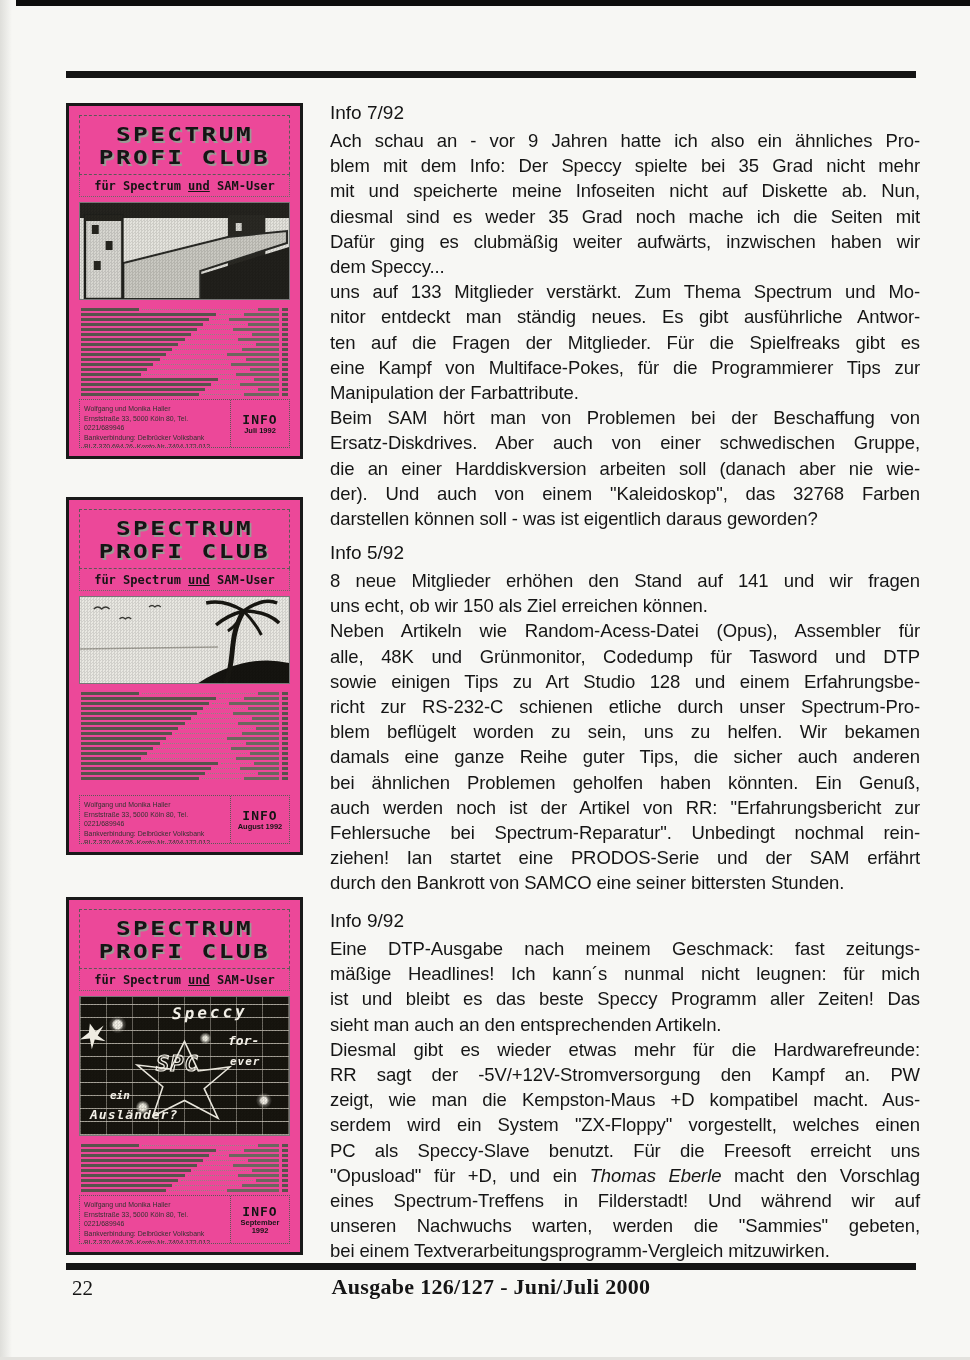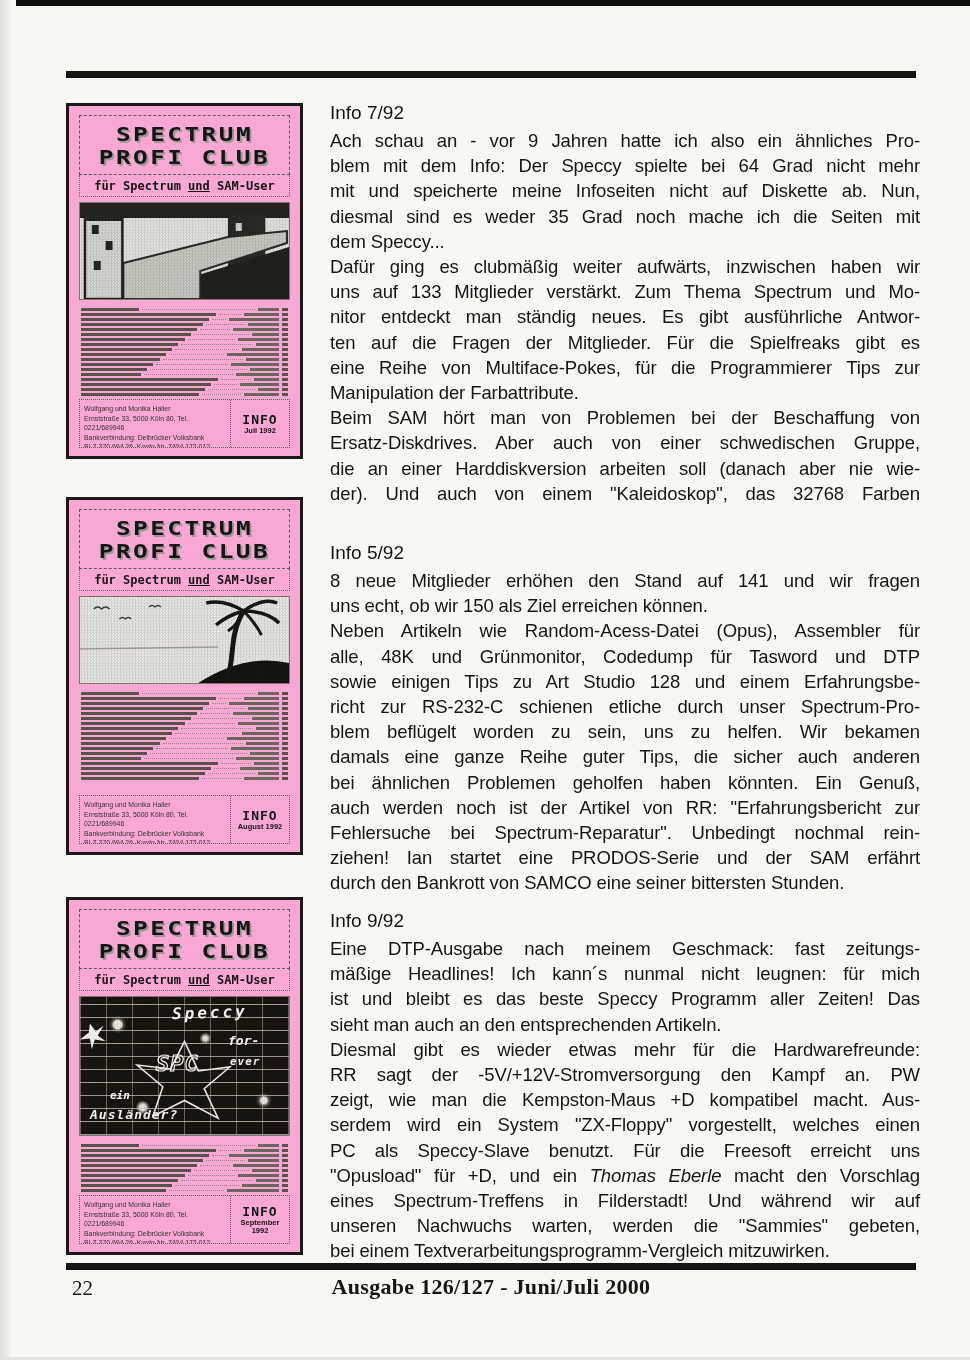--- a/index.html
+++ b/index.html
@@ -25,21 +25,21 @@
   .section-heading { font-size:19px; font-weight:normal; line-height:25px; margin:0 0 3px 0; }
   .line { font-size:18.5px; line-height:25.2px; text-align:justify; text-align-last:justify; letter-spacing:-0.1px; }
   .line.last { text-align-last:left; }
 
   
   .page-number { position:absolute; left:72px; top:1276px; font-family:"Liberation Serif", serif; font-size:21px; }
   .footer-title { position:absolute; left:66px; top:1274px; width:850px; text-align:center;
     font-family:"Liberation Serif", serif; font-weight:bold; font-size:22px; letter-spacing:0.3px; }
 
   
-  .cover { position:absolute; left:66px; width:237px; border:3px solid #191919; background:#f9a8d4; box-sizing:border-box; }
+  .cover { position:absolute; left:66px; width:237px; border:3px solid #191919; background:#ec4899; box-sizing:border-box; }
   .cover-1 { top:103px; height:356px; }
   .cover-2 { top:497px; height:358px; }
   .cover-3 { top:897px; height:358px; }
   .cover-inner { height:100%; box-sizing:border-box; padding:9px 10px 8px; display:flex; flex-direction:column; }
   .cover-titlebox { border:1px dashed #5a5a56; padding:7px 2px 5px; text-align:center; }
   .cover-title { font-family:"DejaVu Sans Mono", monospace; font-weight:bold; font-size:20px; line-height:23px;
     letter-spacing:2px; transform:scaleX(1.22); transform-origin:center; text-shadow:1.5px 1.5px 0 #9b9a95; white-space:nowrap; }
   .cover-subtitle { border:1px dotted #6a6a66; border-top:none; text-align:center; padding:4px 0 3px;
     font-family:"DejaVu Sans Mono", monospace; font-weight:bold; font-size:12px; white-space:nowrap; }
   .cover-subtitle .u { text-decoration:underline; }
@@ -482,34 +482,35 @@
           <div class="info-issue">September 1992</div>
         </div>
       </div>
     </div>
   </div>
 
   <div class="section" id="section-1" style="top:100px">
     <h2 class="section-heading">Info 7/92</h2>
     <div class="section-body">
         <div class="line">Ach schau an - vor 9 Jahren hatte ich also ein ähnliches Pro-</div>
-        <div class="line">blem mit dem Info: Der Speccy spielte bei 64 Grad nicht mehr</div>
+        <div class="line">blem mit dem Info: Der Speccy spielte bei 35 Grad nicht mehr</div>
         <div class="line">mit und speicherte meine Infoseiten nicht auf Diskette ab. Nun,</div>
         <div class="line">diesmal sind es weder 35 Grad noch mache ich die Seiten mit</div>
+        <div class="line">Dafür ging es clubmäßig weiter aufwärts, inzwischen haben wir</div>
         <div class="line last">dem Speccy...</div>
-        <div class="line">Dafür ging es clubmäßig weiter aufwärts, inzwischen haben wir</div>
         <div class="line">uns auf 133 Mitglieder verstärkt. Zum Thema Spectrum und Mo-</div>
         <div class="line">nitor entdeckt man ständig neues. Es gibt ausführliche Antwor-</div>
         <div class="line">ten auf die Fragen der Mitglieder. Für die Spielfreaks gibt es</div>
-        <div class="line">eine Reihe von Multiface-Pokes, für die Programmierer Tips zur</div>
+        <div class="line">eine Kampf von Multiface-Pokes, für die Programmierer Tips zur</div>
         <div class="line last">Manipulation der Farbattribute.</div>
         <div class="line">Beim SAM hört man von Problemen bei der Beschaffung von</div>
         <div class="line">Ersatz-Diskdrives. Aber auch von einer schwedischen Gruppe,</div>
         <div class="line">die an einer Harddiskversion arbeiten soll (danach aber nie wie-</div>
         <div class="line">der). Und auch von einem "Kaleidoskop", das 32768 Farben</div>
+        <div class="line last">darstellen können soll - was ist eigentlich daraus geworden?</div>
       </div>
   </div>
   <div class="section" id="section-2" style="top:540px">
     <h2 class="section-heading">Info 5/92</h2>
     <div class="section-body">
         <div class="line">8 neue Mitglieder erhöhen den Stand auf 141 und wir fragen</div>
         <div class="line last">uns echt, ob wir 150 als Ziel erreichen können.</div>
         <div class="line">Neben Artikeln wie Random-Acess-Datei (Opus), Assembler für</div>
         <div class="line">alle, 48K und Grünmonitor, Codedump für Tasword und DTP</div>
         <div class="line">sowie einigen Tips zu Art Studio 128 und einem Erfahrungsbe-</div>

